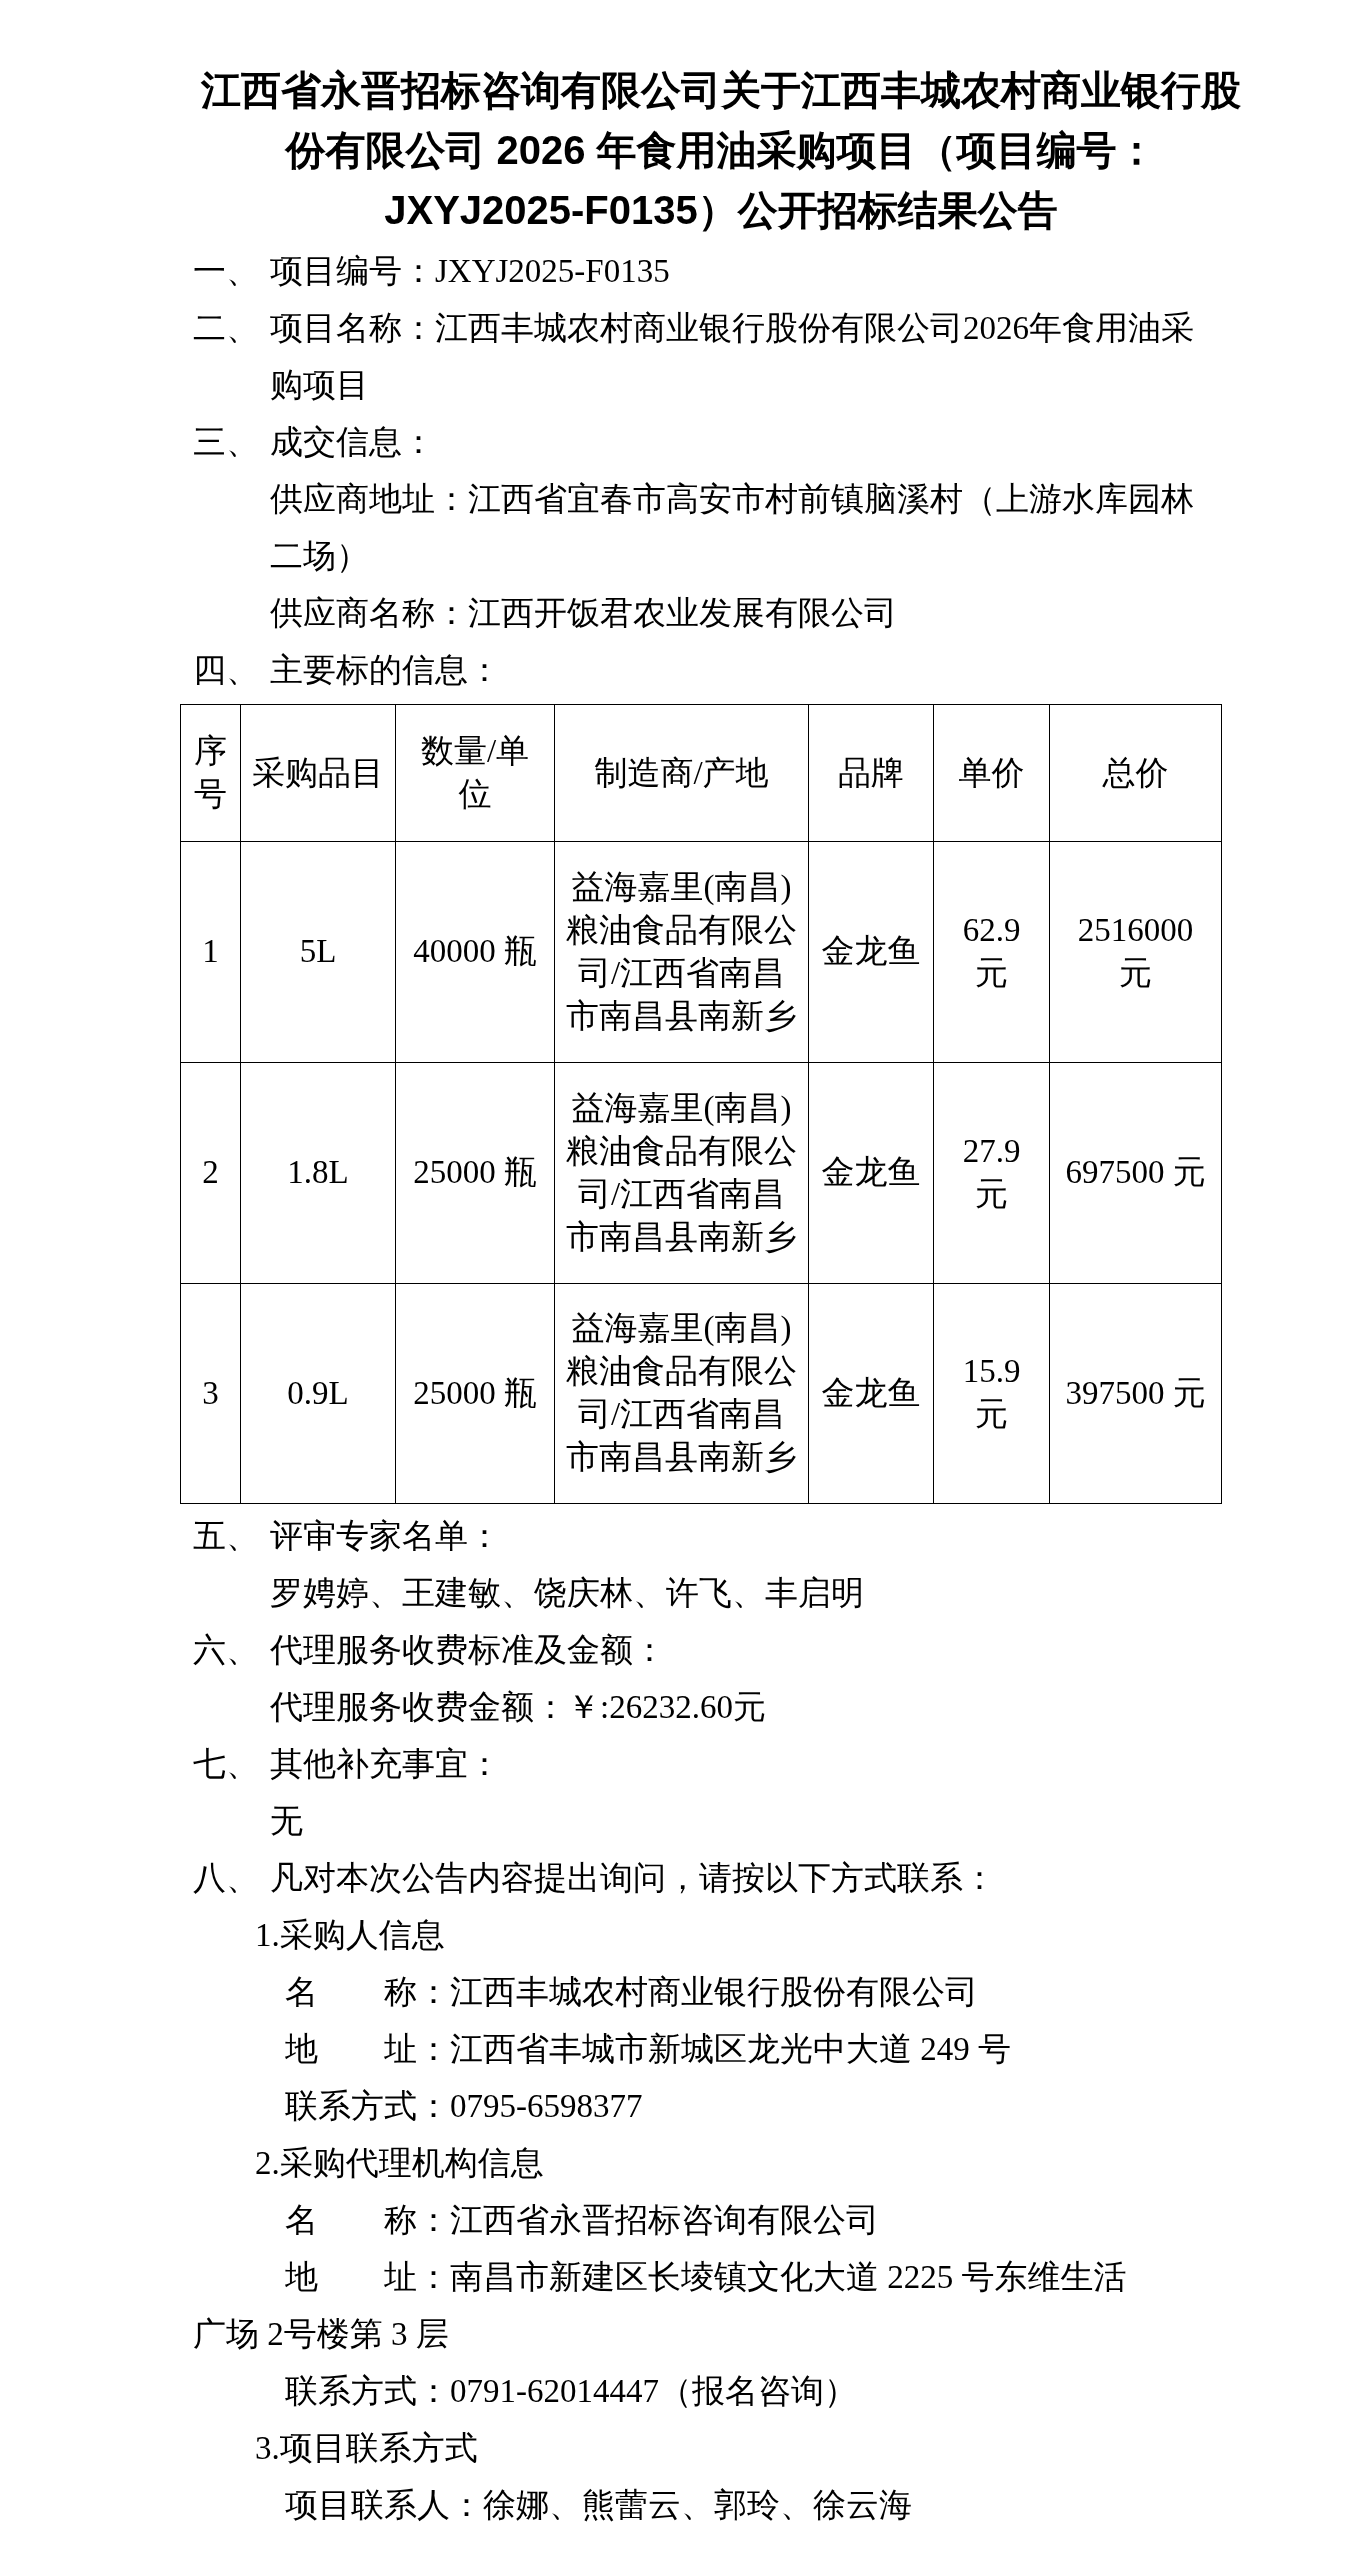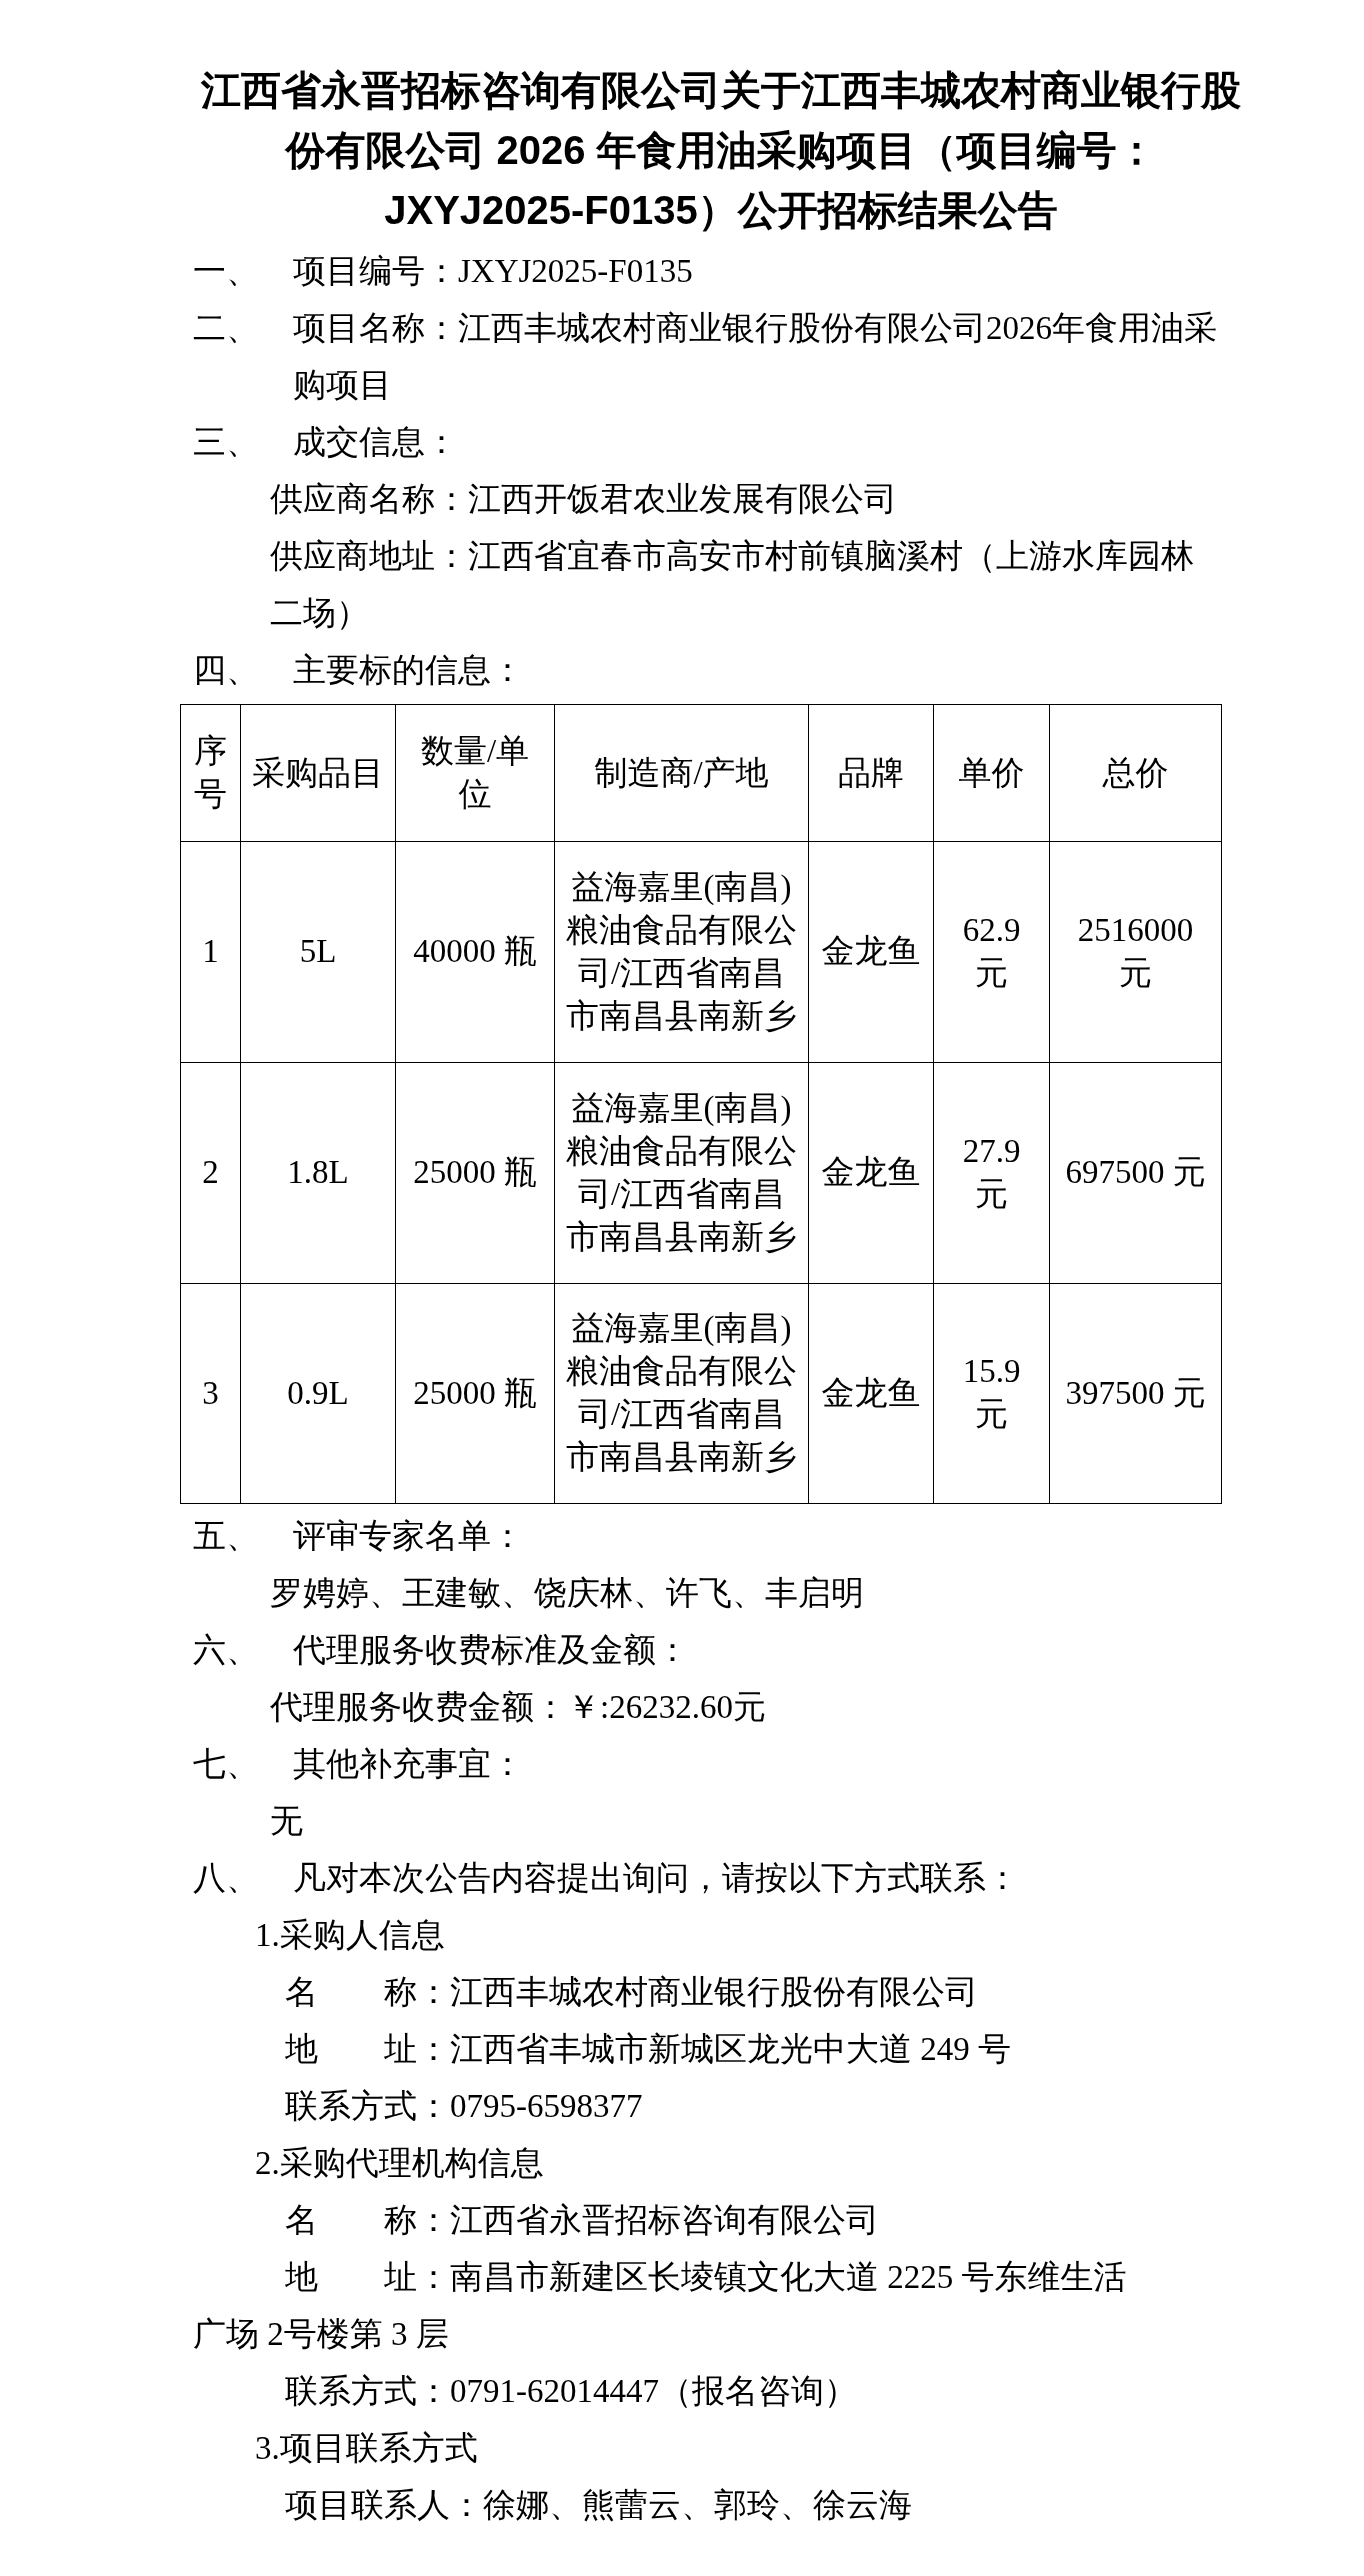--- a/index.html
+++ b/index.html
@@ -19,21 +19,21 @@
   .doc-title{
     font-family:"Liberation Sans","DejaVu Sans",sans-serif;
     font-weight:bold;
     font-size:40px;
     line-height:60px;
     text-align:center;
     margin:0 0 3px 0;
   }
   .li{display:flex;}
   .li .num{flex:0 0 77px;}
-  .li .body{flex:1;margin-left:23px;}
+  .li .body{flex:1;}
   .maxw{max-width:929px;}
   .sub{margin-left:77px;}
   .sub-addr{max-width:929px;}
   .contact-head{margin-left:62px;}
   .contact-line{margin-left:92px;}
   .contact-wrap{margin-left:0;text-indent:92px;max-width:946px;}
   table.goods{
     border-collapse:collapse;
     table-layout:fixed;
     margin:5.2px 0 3.4px -13px;
@@ -71,22 +71,22 @@
 
   <div class="li">
     <span class="num">二、</span>
     <span class="body maxw">项目名称：江西丰城农村商业银行股份有限公司2026年食用油采购项目</span>
   </div>
 
   <div class="li">
     <span class="num">三、</span>
     <span class="body">成交信息：</span>
   </div>
+  <div class="sub sub-addr">供应商地址：江西省宜春市高安市村前镇脑溪村（上游水库园林二场）</div>
   <div class="sub">供应商名称：江西开饭君农业发展有限公司</div>
-  <div class="sub sub-addr">供应商地址：江西省宜春市高安市村前镇脑溪村（上游水库园林二场）</div>
 
   <div class="li">
     <span class="num">四、</span>
     <span class="body">主要标的信息：</span>
   </div>
 
   <table class="goods">
     <colgroup>
       <col style="width:60px">
         <col style="width:155px">

